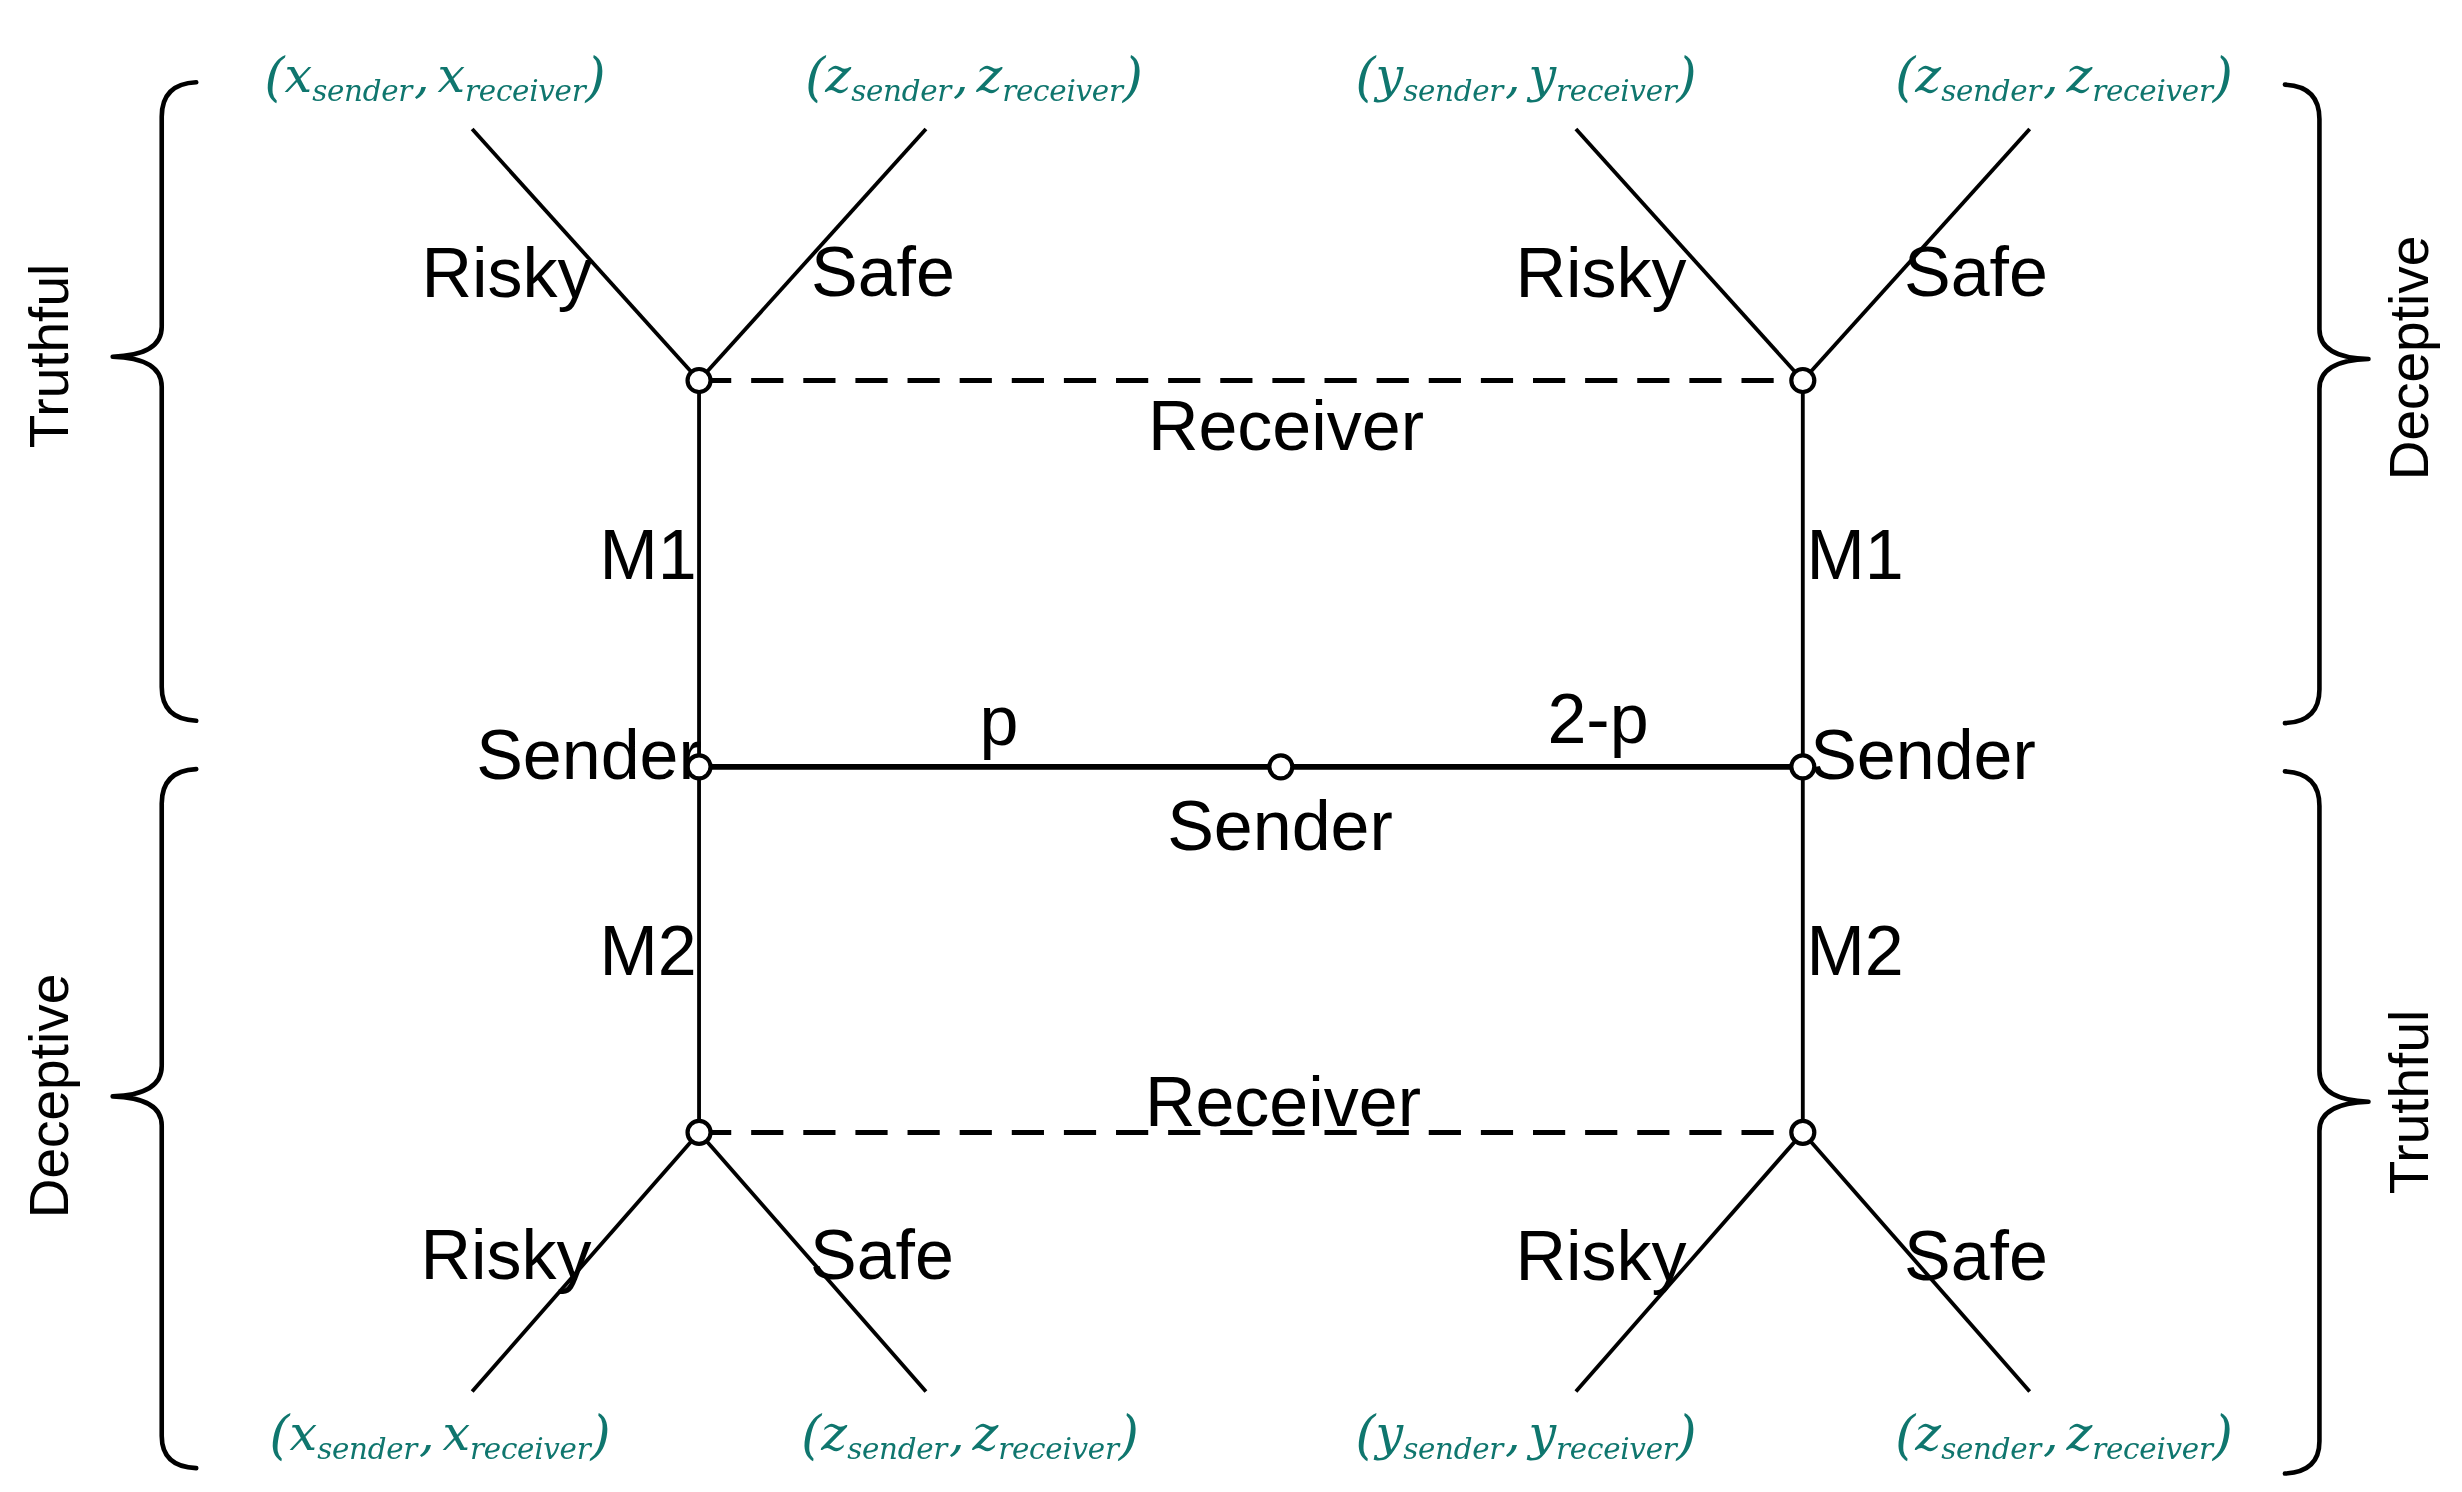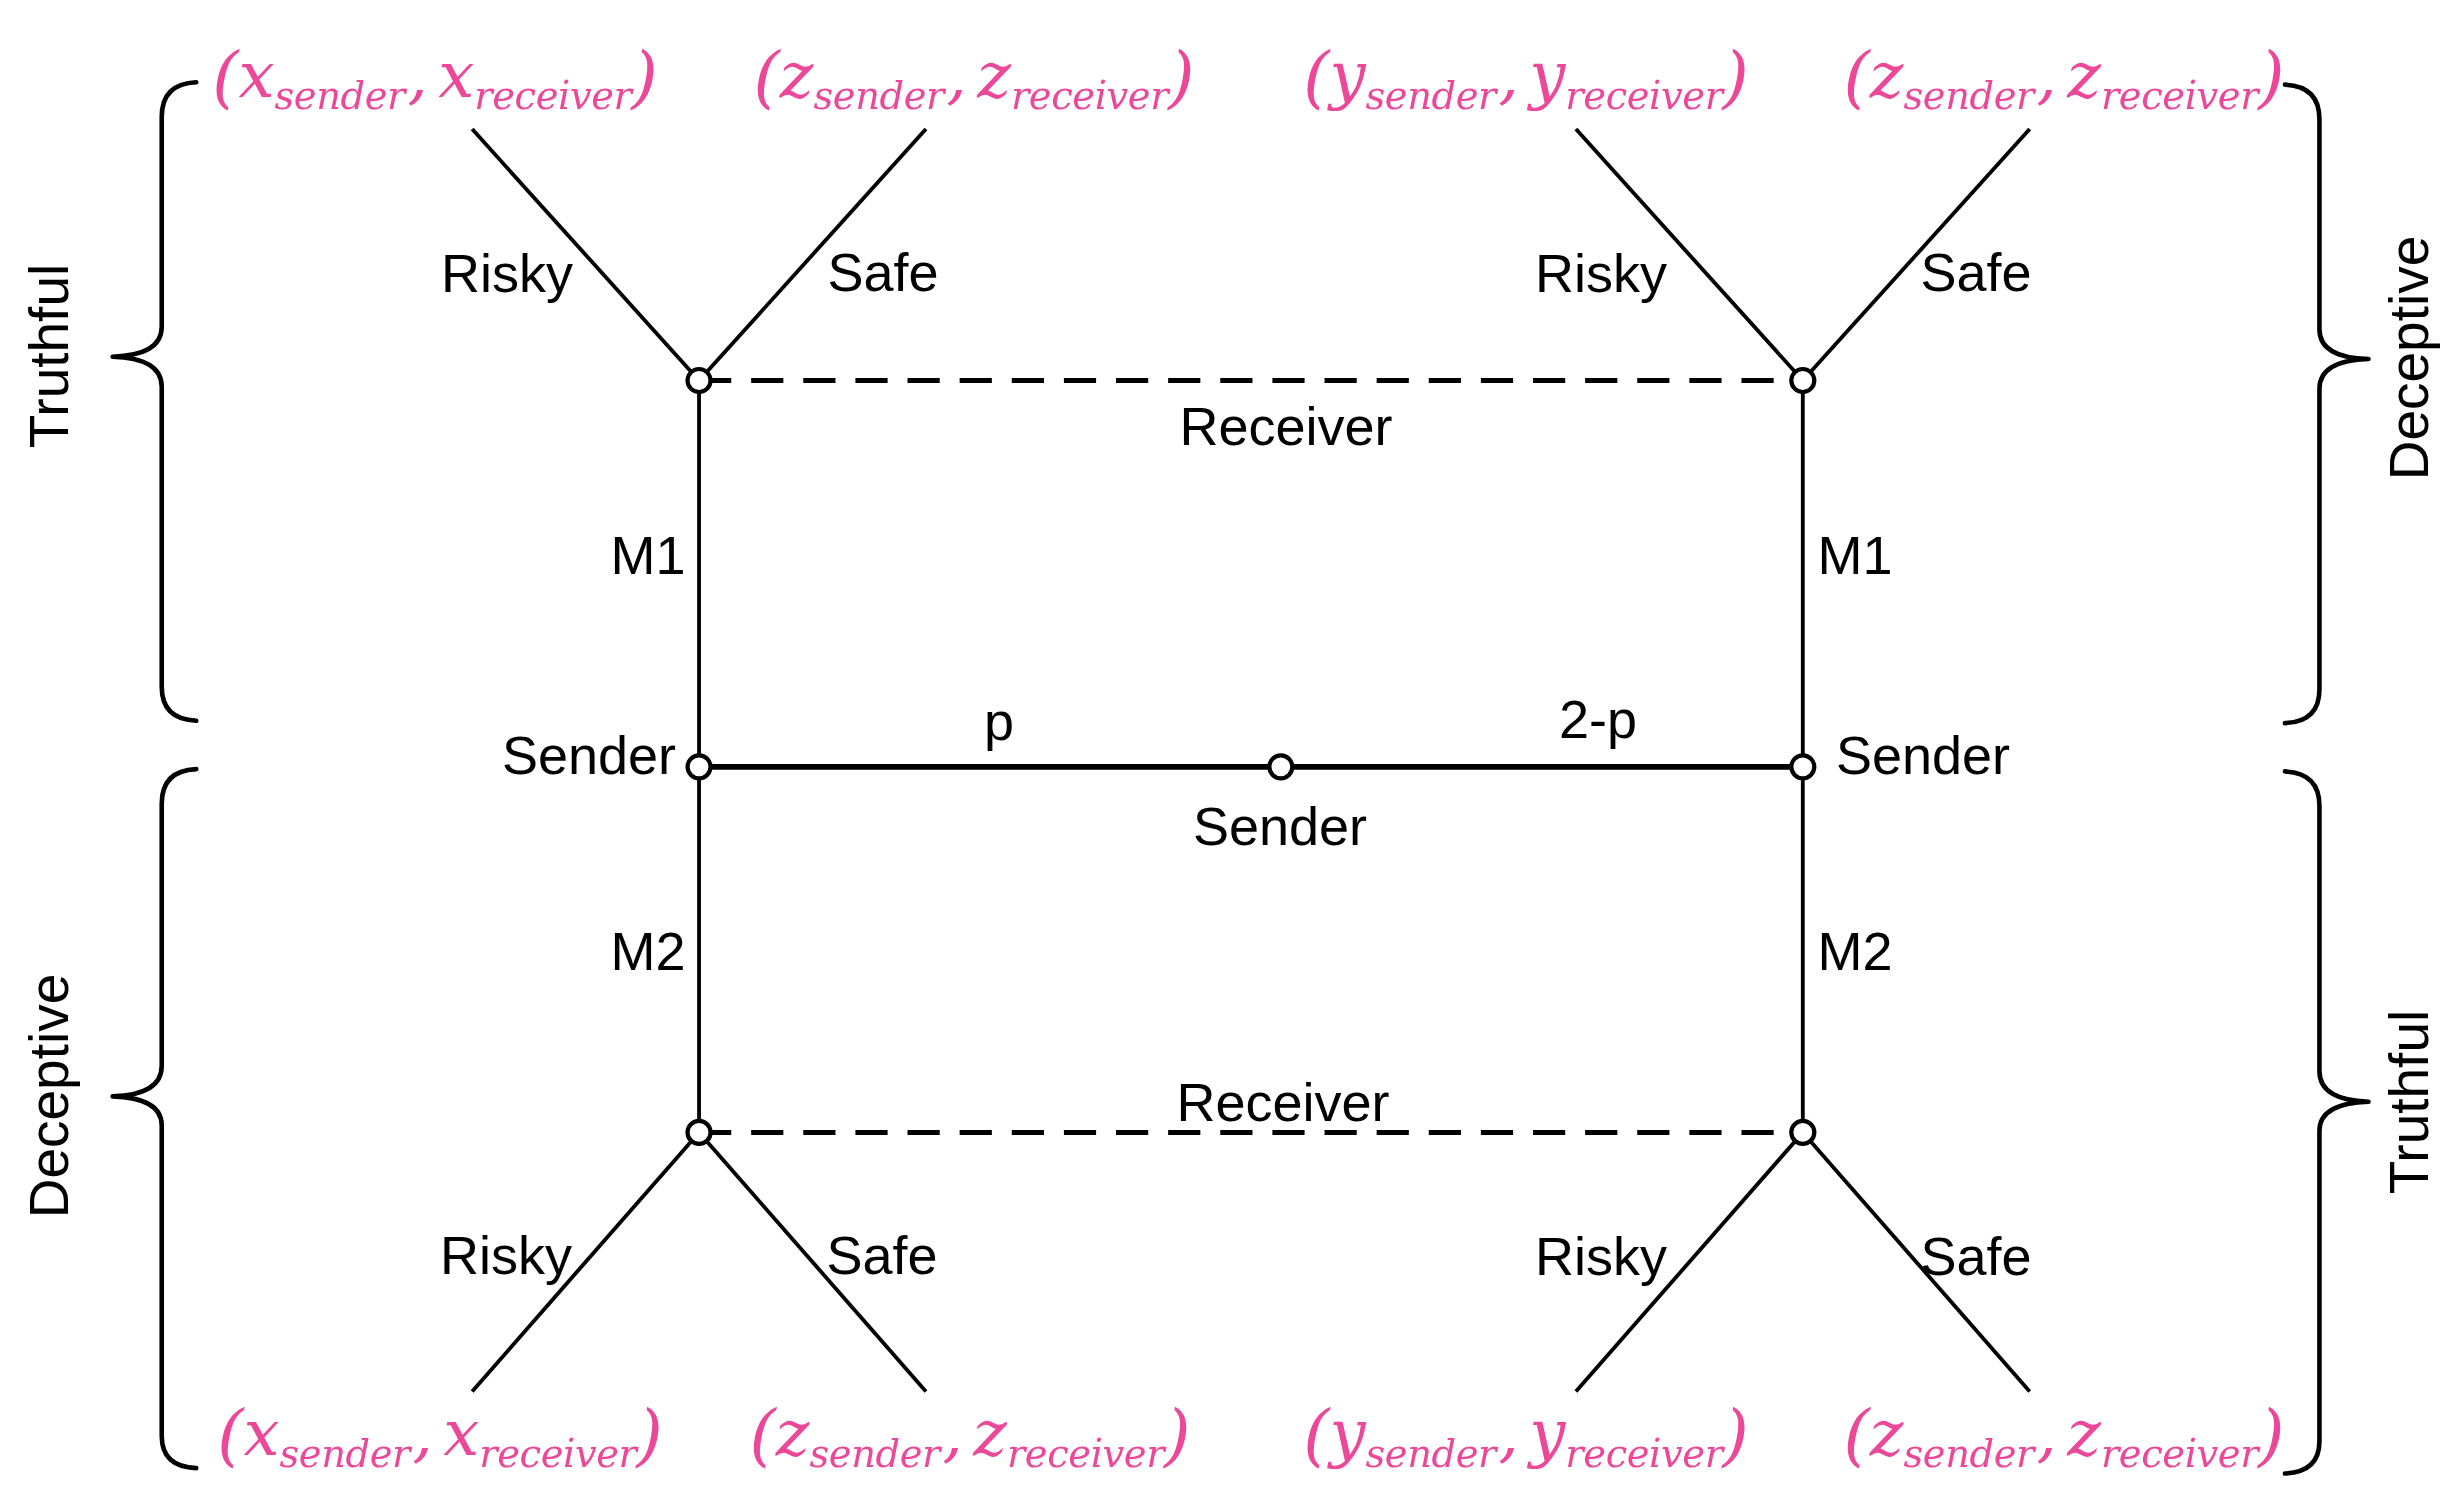--- a/index.html
+++ b/index.html
@@ -43,38 +43,38 @@
   .brace {
     fill: none;
     stroke: #000000;
     stroke-width: 6;
     stroke-linecap: round;
     stroke-linejoin: round;
   }
   .lbl {
     position: absolute;
     transform: translate(-50%, -50%);
-    font-size: 54px;
+    font-size: 70px;
     line-height: 1;
     white-space: nowrap;
     color: #000000;
   }
   .lbl.vert {
     transform: translate(-50%, -50%) rotate(-90deg);
     font-size: 55px;
   }
   .payoff {
     position: absolute;
     transform: translate(-50%, -50%);
     font-family: "DejaVu Serif", serif;
     font-style: italic;
-    font-size: 64px;
+    font-size: 49px;
     line-height: 1;
     white-space: nowrap;
-    color: #ec4899;
+    color: #0f766e;
   }
   .payoff .par {
     font-size: 105%;
     vertical-align: -0.05em;
   }
   .payoff .sub {
     font-size: 0.60em;
     vertical-align: -0.30em;
     letter-spacing: -0.01em;
   }

